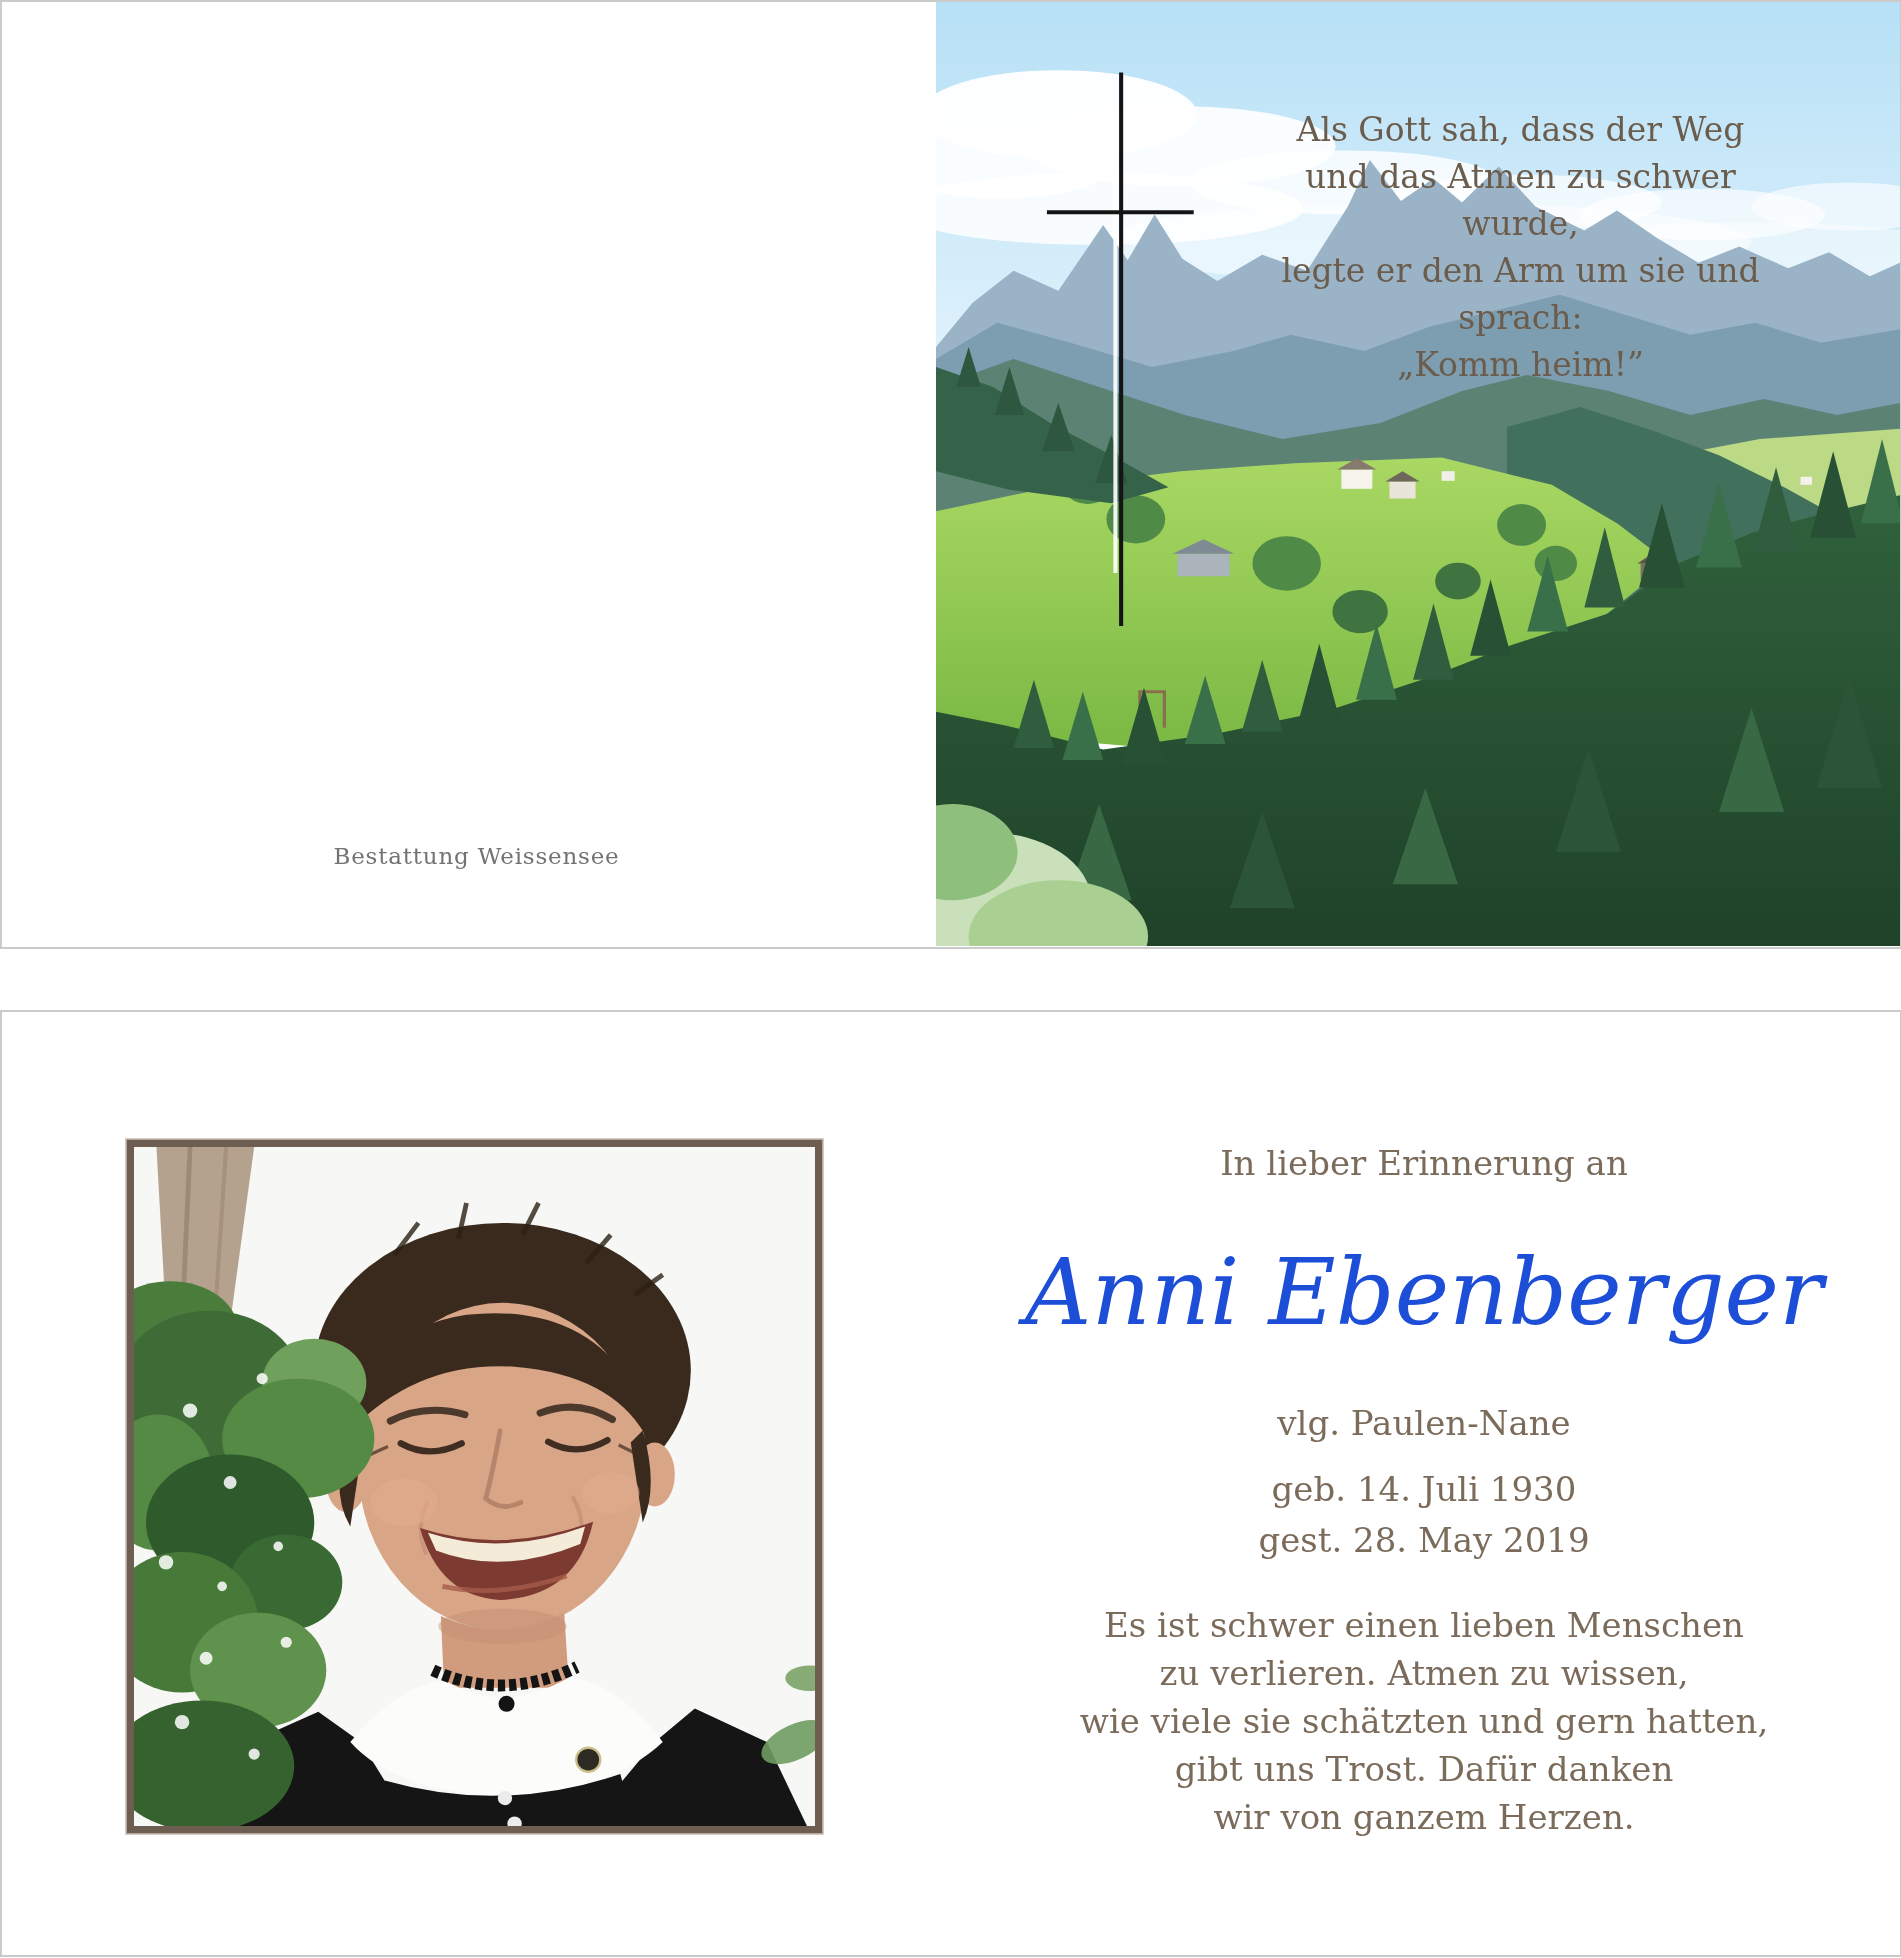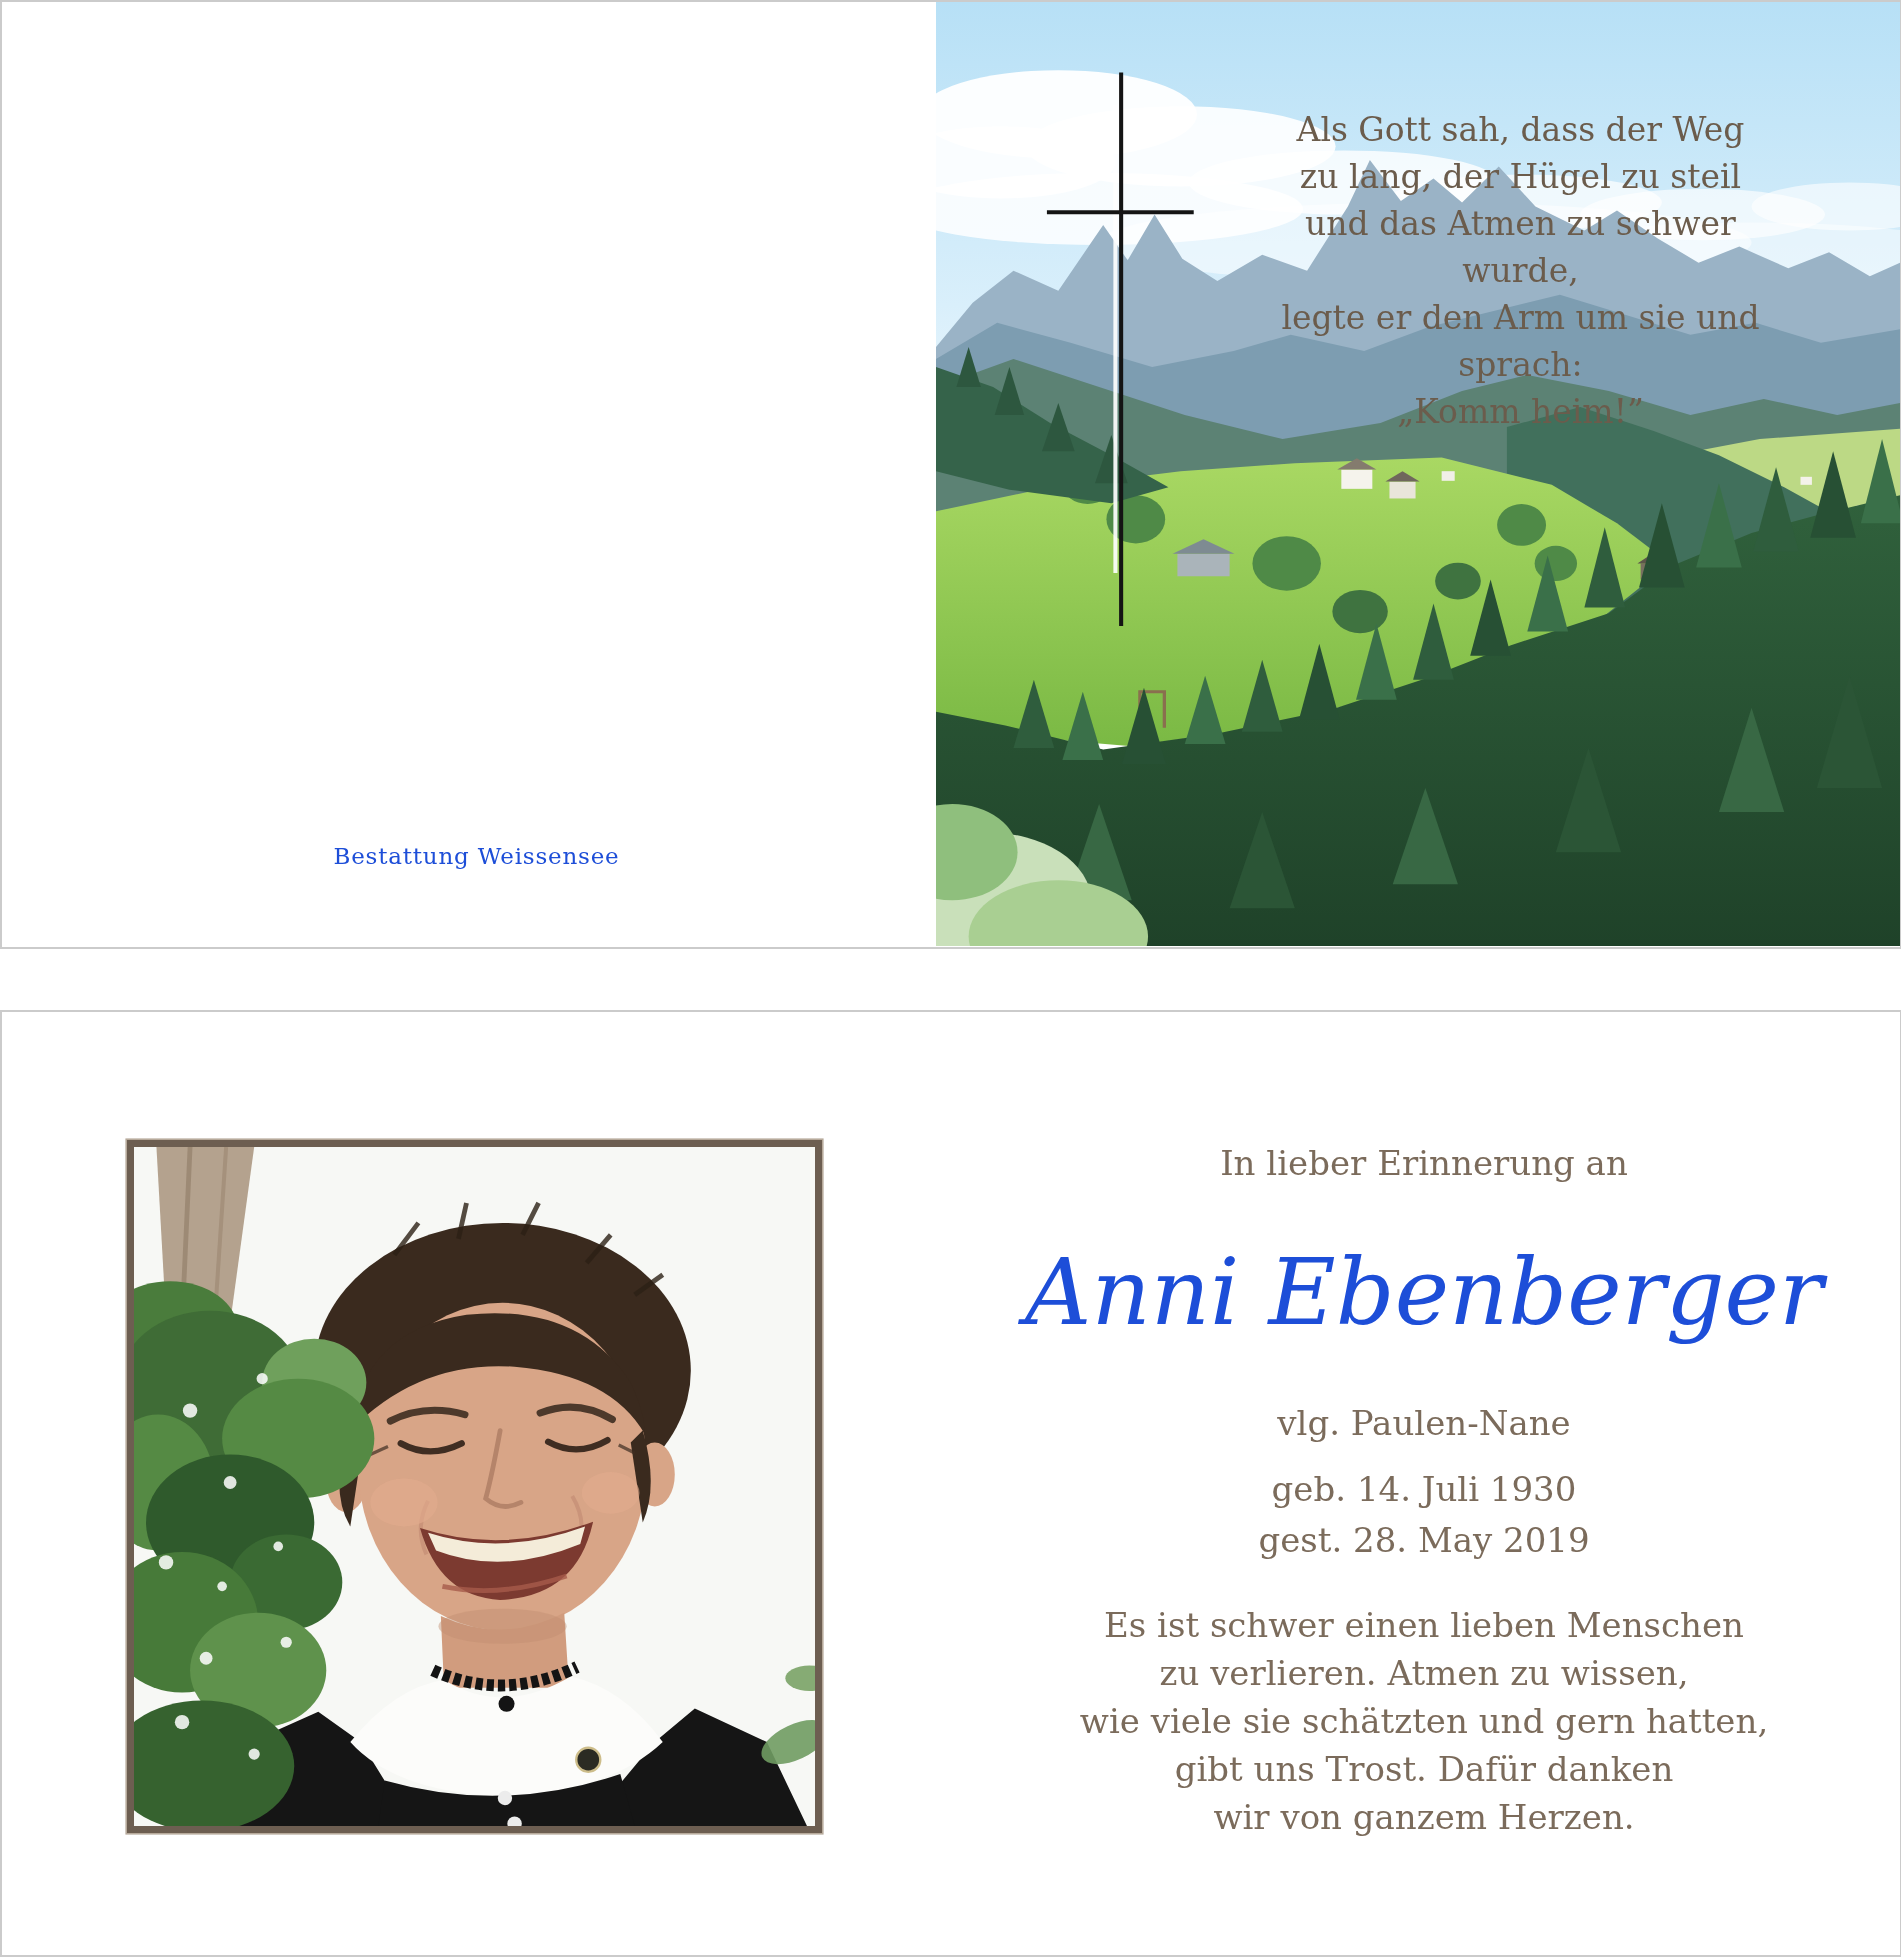--- a/index.html
+++ b/index.html
@@ -6,21 +6,21 @@
   .page{position:relative;width:1902px;height:1959px;background:#ffffff;overflow:hidden;
         font-family:"DejaVu Serif", serif;}
   .card{position:absolute;left:0;width:1902px;background:#ffffff;
         border:2.4px solid #cbcbcb;box-sizing:border-box;}
   .card-top{top:0;height:949px;}
   .card-bottom{top:1010px;height:947px;}
 
   
   .back-panel{position:absolute;left:0;top:0;width:949px;height:944px;}
   .imprint{position:absolute;left:0;top:841px;width:949px;text-align:center;
-           font-size:23px;color:#1d4ed8;letter-spacing:0.8px;}
+           font-size:23px;color:#737373;letter-spacing:0.8px;}
   .front-panel{position:absolute;right:0;top:0;width:964px;height:944px;overflow:hidden;}
   .front-panel svg{display:block;width:100%;height:100%;}
   .verse{position:absolute;left:320px;top:104px;width:529px;text-align:center;
          font-size:33px;line-height:47px;color:#6b5c4c;}
 
   
   .photo-frame{position:absolute;left:125px;top:128px;width:695px;height:693px;
                border:7.2px solid #6d5e51;box-sizing:border-box;background:#f7f8f5;
                box-shadow:0 0 0 1.6px #b7aa9b;}
   .photo-frame svg{display:block;width:100%;height:100%;}
@@ -166,21 +166,20 @@
 
         <g>
           <line x1="220" y1="128" x2="220" y2="712" stroke="#ffffff" stroke-width="5" opacity="0.92"></line>
           <line x1="227" y1="88" x2="227" y2="778" stroke="#141414" stroke-width="5"></line>
           <line x1="136" y1="262" x2="316" y2="262" stroke="#141414" stroke-width="5"></line>
         </g>
       </svg>
 
       <div class="verse">
         <div>Als Gott sah, dass der Weg</div>
-        <div>zu lang, der Hügel zu steil</div>
         <div>und das Atmen zu schwer wurde,</div>
         <div>legte er den Arm um sie und sprach:</div>
         <div>„Komm heim!”</div>
       </div>
     </div>
   </section>
 
   <section class="card card-bottom">
 
     <div class="photo-frame">

